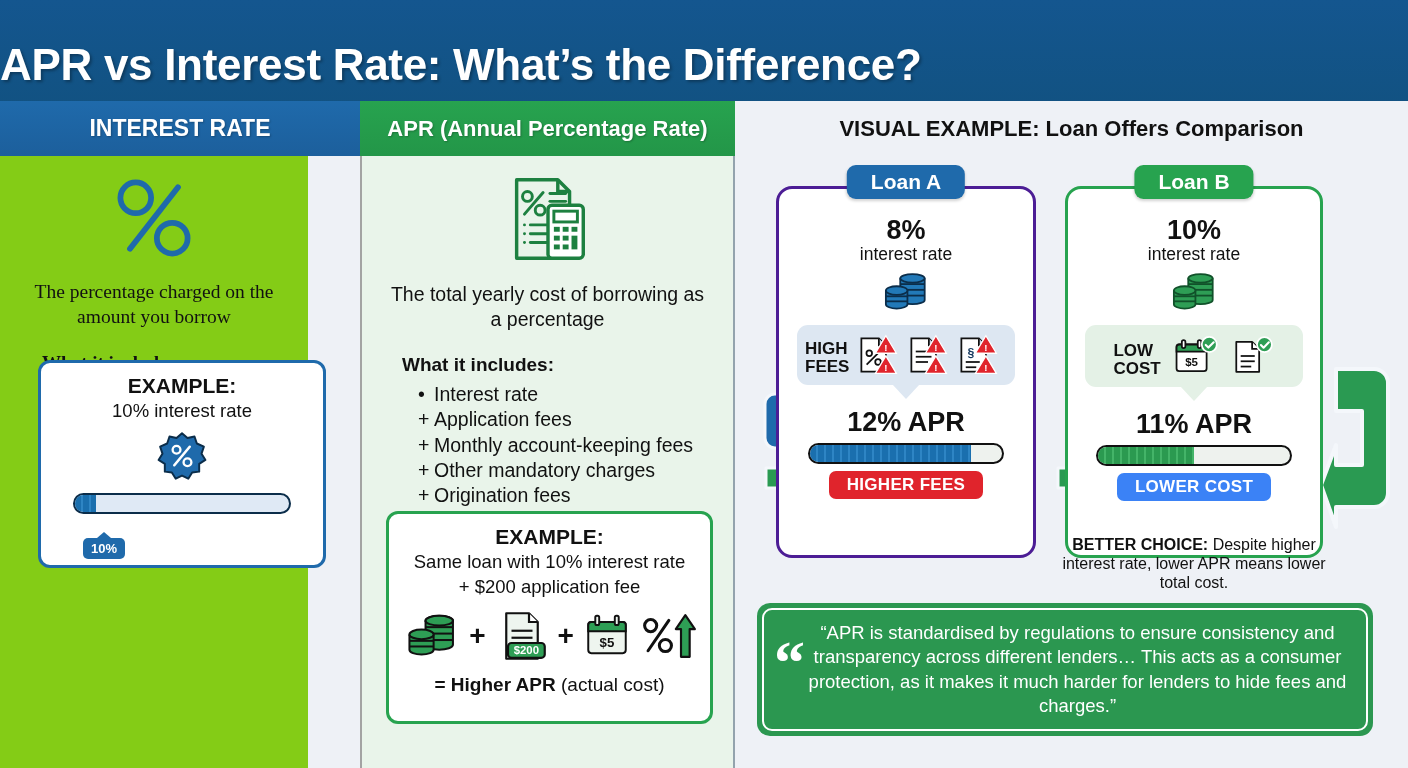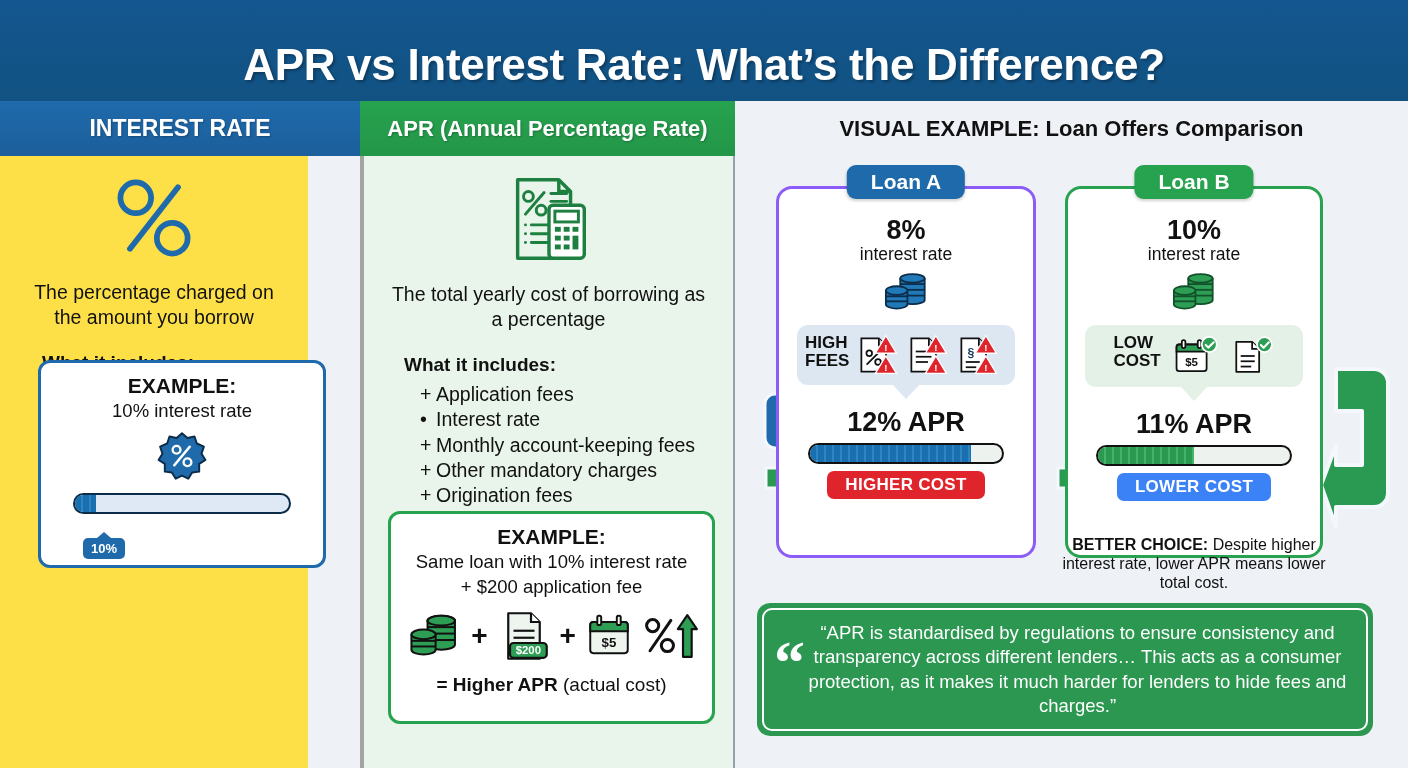--- a/index.html
+++ b/index.html
@@ -8,40 +8,40 @@
     font-family: "Liberation Sans", sans-serif;
     background: #eef1f6;
     overflow: hidden;
     position: relative;
   }
 
   
   .title-bar {
     position: absolute; left: 0; top: 0; width: 1408px; height: 130px;
     background: linear-gradient(180deg, #14568f 0%, #11517f 100%);
-    display: flex; align-items: center; justify-content: center;
+    display: flex; align-items: center; 
   }
   .title-bar h1 {
     color: #ffffff; font-size: 44px; font-weight: bold; letter-spacing: -0.3px;
     text-shadow: 2px 2px 3px rgba(0,0,0,0.30);
   }
 
   
   .band { position: absolute; top: 101px; height: 55px; display:flex; align-items:center; justify-content:center; }
   .band-blue  { left: 0;   width: 360px; background: linear-gradient(180deg,#1f6aab 0%,#1c5f9c 100%); }
   .band-green { left: 360px; width: 375px; background: linear-gradient(180deg,#27a34f 0%,#239648 100%); }
   .band-plain { left: 735px; width: 673px; background: #eef1f6; }
   .band-blue .band-txt, .band-green .band-txt { color:#fff; font-size: 23px; font-weight:bold; text-shadow:1px 1px 2px rgba(0,0,0,.25); }
   .band-green .band-txt { font-size: 22px; }
   .band-plain .band-txt { color:#111; font-size: 22px; font-weight:bold; }
 
   
   .col { position:absolute; top:156px; height:612px; }
-  .col-left  { left:0;   width:308px; background:#fde047; }
-  .col-mid   { left:360px; width:375px; background:#e9f4ea; border-left:4px solid #a3a3a3; border-right:2px solid #93a3ad;}
+  .col-left  { left:0;   width:308px; background:#84cc16;font-family:Liberation Serif, serif; }
+  .col-mid   { left:360px; width:375px; background:#e9f4ea; border-left:2px solid #a3a3a3; border-right:2px solid #93a3ad;}
   .col-right { left:737px; width:671px; background:#eef1f6; }
 
   
   .icon-wrap { display:flex; justify-content:center; margin-top:14px; }
   .desc { text-align:center; font-size:19.5px; color:#111; line-height:1.28; margin-top:14px; padding:0 22px; }
   .includes-h { font-size:19px; font-weight:bold; color:#111; margin:22px 0 6px 42px; }
   .col-mid .includes-h { margin-left:40px; }
   ul.inc { list-style:none; margin-left:56px; }
   .col-mid ul.inc { margin-left:56px; }
   ul.inc li { font-size:19.5px; color:#111; line-height:1.30; }
@@ -72,37 +72,37 @@
     border-right:7px solid transparent; border-bottom:6px solid #1f6aab;
   }
 
   .plusrow { display:flex; align-items:center; justify-content:center; gap:8px; margin-top:10px; }
   .plus { font-size:28px; font-weight:bold; color:#111; }
   .eqline { text-align:center; font-size:19px; color:#111; margin-top:10px; }
   .eqline b { font-weight:bold; }
 
   
   .loan-card { position:absolute; background:#fff; border-radius:16px; }
-  .loan-a { left:776px; top:186px; width:260px; height:372px; border:3px solid #8b5cf6; }
+  .loan-a { left:776px; top:186px; width:260px; height:372px; border:3px solid #4c1d95; }
   .loan-b { left:1065px; top:186px; width:258px; height:372px; border:3px solid #27a34f; }
 
   .loan-tab {
     position:absolute; top:-24px; left:50%; transform:translateX(-50%);
     padding:5px 24px; border-radius:9px; color:#fff; font-size:21px; font-weight:bold;
     white-space:nowrap; box-shadow:0 2px 3px rgba(0,0,0,.18);
   }
   .tab-blue { background:#1f6aab; }
   .tab-green{ background:#27a34f; }
 
   .rate-big { text-align:center; font-size:27px; font-weight:bold; color:#111; margin-top:26px; }
   .rate-sub { text-align:center; font-size:17.5px; color:#111; margin-top:-2px; }
 
   .fee-box {
     position:relative; margin:10px auto 0; width:218px; border-radius:11px; padding:9px 8px;
-    display:flex; align-items:flex-start; gap:8px;
+    display:flex; align-items:flex-end; gap:8px;
   }
   .fee-blue { background:#dde7f2; }
   .fee-green{ background:#e4f1e6; }
   .fee-box:after{
     content:""; position:absolute; left:50%; bottom:-14px; transform:translateX(-50%);
     border-left:14px solid transparent; border-right:14px solid transparent;
   }
   .fee-blue:after{ border-top:15px solid #dde7f2; }
   .fee-green:after{ border-top:15px solid #e4f1e6; }
   .fee-label { font-size:17px; font-weight:bold; color:#111; line-height:1.05; white-space:pre-line; }
@@ -229,22 +229,22 @@
           <rect x="65" y="67" width="6" height="5"></rect>
           <rect x="74" y="67" width="6" height="14"></rect>
         <rect x="56" y="76" width="6" height="5"></rect>
           <rect x="65" y="76" width="6" height="5"></rect>
       </g>
     </svg>
   </div>
   <div class="desc">The total yearly cost of borrowing as a percentage</div>
   <div class="includes-h">What it includes:</div>
   <ul class="inc">
+    <li><span class="mk">•</span><span>Interest rate</span></li>
     <li><span class="mk">+</span><span>Application fees</span></li>
-    <li><span class="mk">•</span><span>Interest rate</span></li>
     <li><span class="mk">+</span><span>Monthly account-keeping fees</span></li>
     <li><span class="mk">+</span><span>Other mandatory charges</span></li>
     <li><span class="mk">+</span><span>Origination fees</span></li>
   </ul>
 
   <div class="example-card ex-mid">
     <div class="ex-title">EXAMPLE:</div>
     <div class="ex-sub">Same loan with 10% interest rate</div>
     <div class="ex-sub">+ $200 application fee</div>
 
@@ -376,21 +376,21 @@
       <text x="33" y="19" font-size="11" font-weight="bold" fill="#fff" text-anchor="middle" font-family="Liberation Sans, sans-serif">!</text>
       <path d="M33 25 L45 45 H21 Z" fill="#e0242c" stroke="#fff" stroke-width="1.5"></path>
       <text x="33" y="42" font-size="11" font-weight="bold" fill="#fff" text-anchor="middle" font-family="Liberation Sans, sans-serif">!</text>
     </svg>
   </div>
 
   <div class="apr-big">12% APR</div>
   <div class="apr-bar">
     <div class="apr-fill-blue" id="afill" style="width: 84%;"></div>
   </div>
-  <div class="cost-pill pill-red">HIGHER COST</div>
+  <div class="cost-pill pill-red">HIGHER FEES</div>
 </div>
 
 <div class="loan-card loan-b">
   <div class="loan-tab tab-green">Loan B</div>
   <div class="rate-big">10%</div>
   <div class="rate-sub">interest rate</div>
   <div style="display:flex;justify-content:center;margin-top:4px;">
     <svg width="52" height="46" viewBox="0 0 72 64">
       <g stroke="#11512a" stroke-width="2.5" fill="#2e9e55">
         <path d="M28 13 v30 a17 6 0 0 0 34 0 v-30" fill="#2e9e55"></path>

